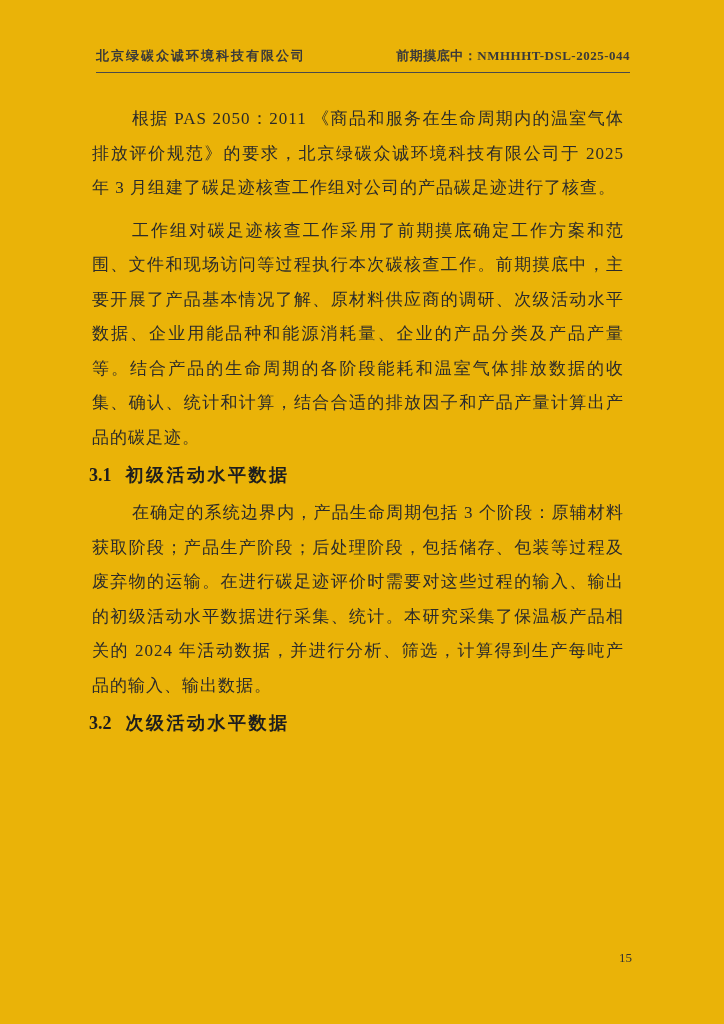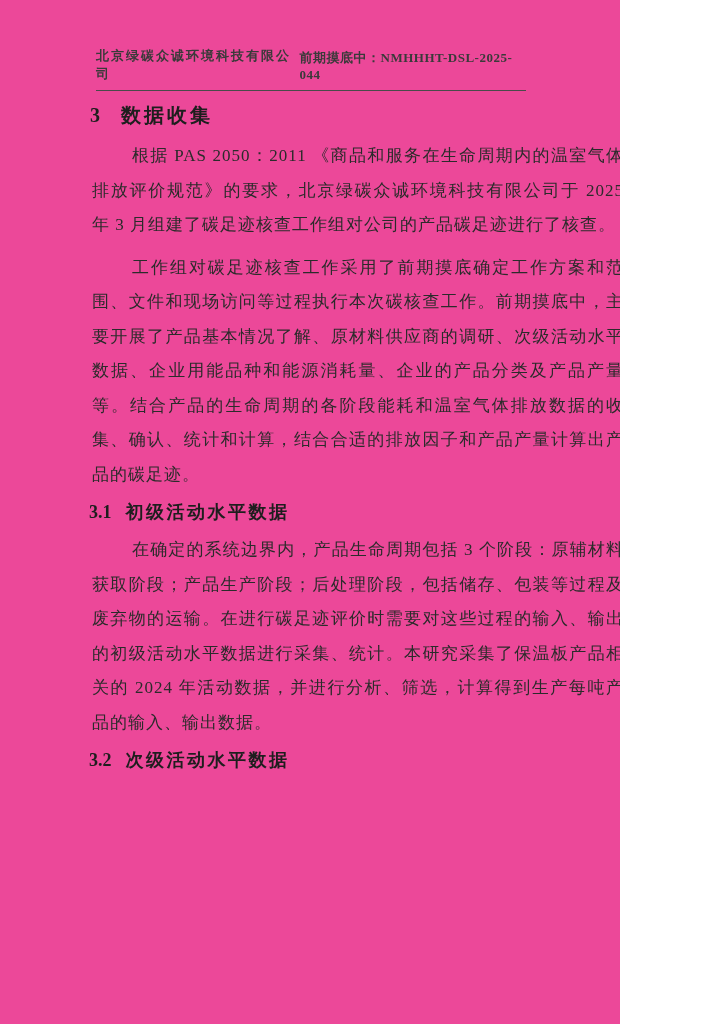--- a/index.html
+++ b/index.html
@@ -2,23 +2,23 @@
 <html><head>
 <meta charset="utf-8">
 <style>
   html, body {
     margin: 0;
     padding: 0;
     background: #ffffff;
   }
   .page {
     position: relative;
-    width: 620px;
+    width: 724px;
     height: 1024px;
-    background: #ec4899;
+    background: #eab308;
     overflow: hidden;
     font-family: "Liberation Serif", "DejaVu Serif", serif;
     color: #2b2b2b;
   }
   .page-header {
     position: absolute;
     top: 47px;
     left: 96px;
     right: 94px;
     display: flex;
@@ -90,21 +90,20 @@
 
 <div class="page">
 
   <header class="page-header">
     <span class="company">北京绿碳众诚环境科技有限公司</span>
     <span class="docnum"><span>前期摸底中：</span><span>NMHHHT-DSL-2025-044</span></span>
   </header>
 
   <main class="content">
 
-    <h2 class="h-major"><span class="hnum">3</span><span>数据收集</span></h2>
 
     <p class="para">根据 PAS 2050：2011 《商品和服务在生命周期内的温室气体排放评价规范》的要求，北京绿碳众诚环境科技有限公司于 2025 年 3 月组建了碳足迹核查工作组对公司的产品碳足迹进行了核查。</p>
 
     <p class="para">工作组对碳足迹核查工作采用了前期摸底确定工作方案和范围、文件和现场访问等过程执行本次碳核查工作。前期摸底中，主要开展了产品基本情况了解、原材料供应商的调研、次级活动水平数据、企业用能品种和能源消耗量、企业的产品分类及产品产量等。结合产品的生命周期的各阶段能耗和温室气体排放数据的收集、确认、统计和计算，结合合适的排放因子和产品产量计算出产品的碳足迹。</p>
 
     <h3 class="h-minor"><span class="hnum">3.1</span><span>初级活动水平数据</span></h3>
 
     <p class="para">在确定的系统边界内，产品生命周期包括 3 个阶段：原辅材料获取阶段；产品生产阶段；后处理阶段，包括储存、包装等过程及废弃物的运输。在进行碳足迹评价时需要对这些过程的输入、输出的初级活动水平数据进行采集、统计。本研究采集了保温板产品相关的 2024 年活动数据，并进行分析、筛选，计算得到生产每吨产品的输入、输出数据。</p>
 
     <h3 class="h-minor"><span class="hnum">3.2</span><span>次级活动水平数据</span></h3>

